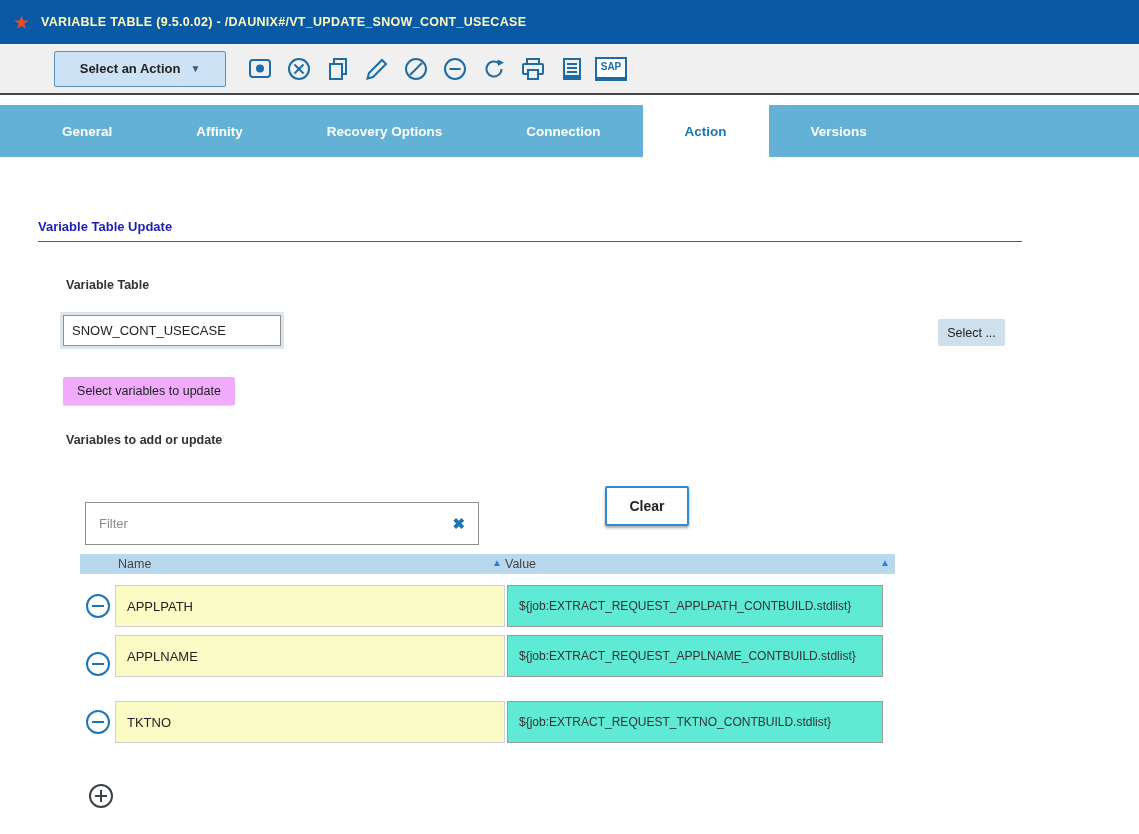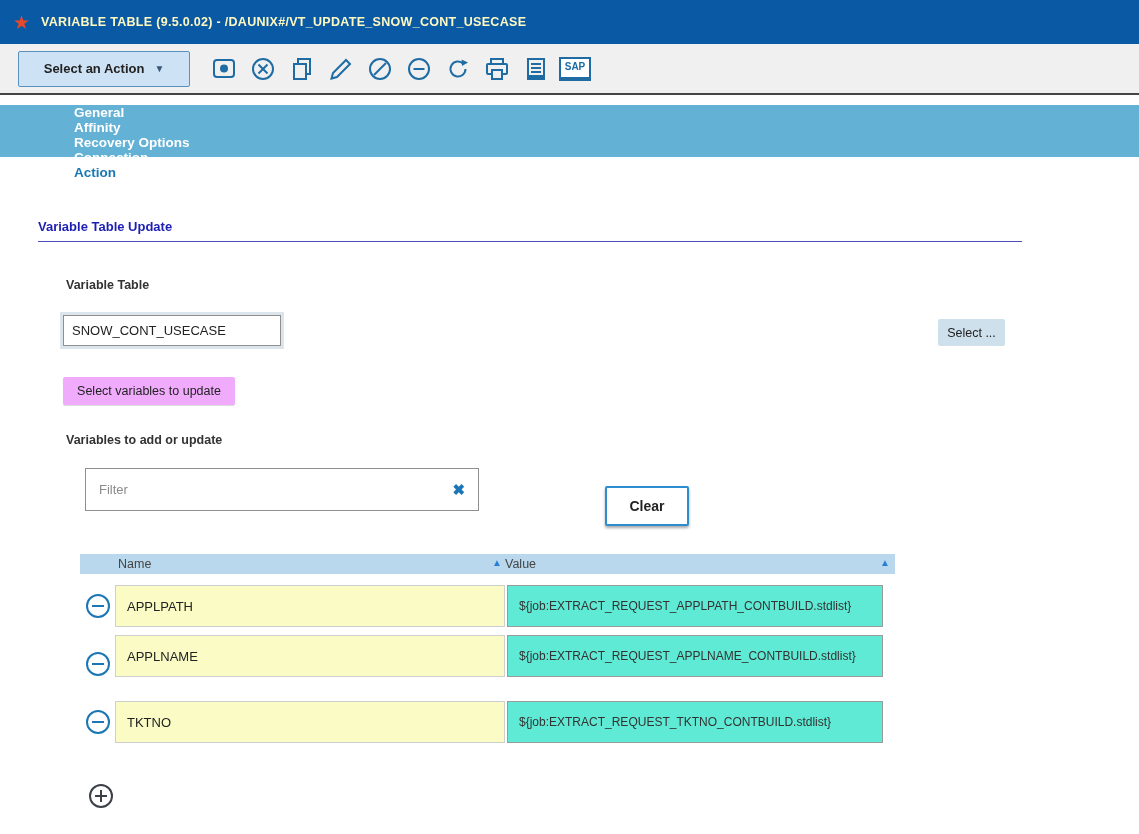--- a/index.html
+++ b/index.html
@@ -18,38 +18,38 @@
   .title { color:#fef9c3; font-weight:bold; font-size:12.5px; letter-spacing:.3px; }
 
   
   .toolbar {
     height:51px; background:#f0f0f0; border-bottom:2px solid #454545;
     display:flex; align-items:center; padding:0 18px;
   }
   .action-btn {
     width:172px; height:36px; background:#cde2f4; border:1px solid #5b91bd;
     border-radius:2px; display:flex; align-items:center; justify-content:center;
-    gap:10px; font-size:13px; font-weight:bold; color:#222; cursor:pointer;
+    gap:10px; font-size:13px; font-weight:bold; color:#222; cursor:pointer;margin-left:36px;
   }
   .caret { font-size:10px; color:#3a5a77; }
   .icons { display:flex; align-items:center; gap:7px; margin-left:18px;justify-content:center; }
   .tool-icon {
     width:32px; height:32px; display:flex; align-items:center; justify-content:center;
     cursor:pointer;
   }
   .tool-icon svg { stroke:#1e6ca3; stroke-width:2; fill:none; }
   .sap-badge {
     border:2px solid #1e6ca3; color:#1e6ca3; background:#fff; font-weight:bold;
     font-size:10px; padding:3px 4px 5px 4px; line-height:1;
     border-bottom-width:4px;
   }
 
   
   .tab-spacer { height:10px; background:#fff; }
-  .tabbar { height:52px; background:#64b1d6; display:flex; padding-left:32px;flex-direction:column; }
+  .tabbar { height:52px; background:#64b1d6; display:flex; padding-left:20px; }
   .tab {
     padding:0 42px; display:flex; align-items:center; color:#ffffff;
     font-weight:bold; font-size:13.5px; cursor:pointer; white-space:nowrap;
   }
   .tab.active { background:#ffffff; color:#1878b5; }
 
   
   .content { position:relative; height:675px; width:1139px; font-size:13px; color:#333; }
   .abs { position:absolute; }
 
@@ -73,21 +73,21 @@
     font-family:"Liberation Sans", sans-serif;
   }
   .select-vars-btn {
     left:63px; top:220px; width:172px; height:28px; background:#f0abfc;
     border:none; border-radius:2px; color:#222; font-size:12.5px; cursor:pointer;
     box-shadow:0 1px 1px rgba(0,0,0,.15);
     font-family:"Liberation Sans", sans-serif;
   }
 
   .filter-box {
-    left:85px; top:311px; width:394px; height:43px; border:1px solid #8f8f8f;
+    left:85px; top:345px; width:394px; height:43px; border:1px solid #8f8f8f;
     background:#fff; display:flex; align-items:center; padding:0 13px;
   }
   .filter-box input {
     flex:1; border:none; outline:none; font-size:13px; color:#333;
     font-family:"Liberation Sans", sans-serif; background:transparent;
   }
   .filter-box input::placeholder { color:#8a8a8a; }
   .filter-x { color:#1b76b6; font-weight:bold; font-size:15px; cursor:pointer; }
 
   .clear-btn {

